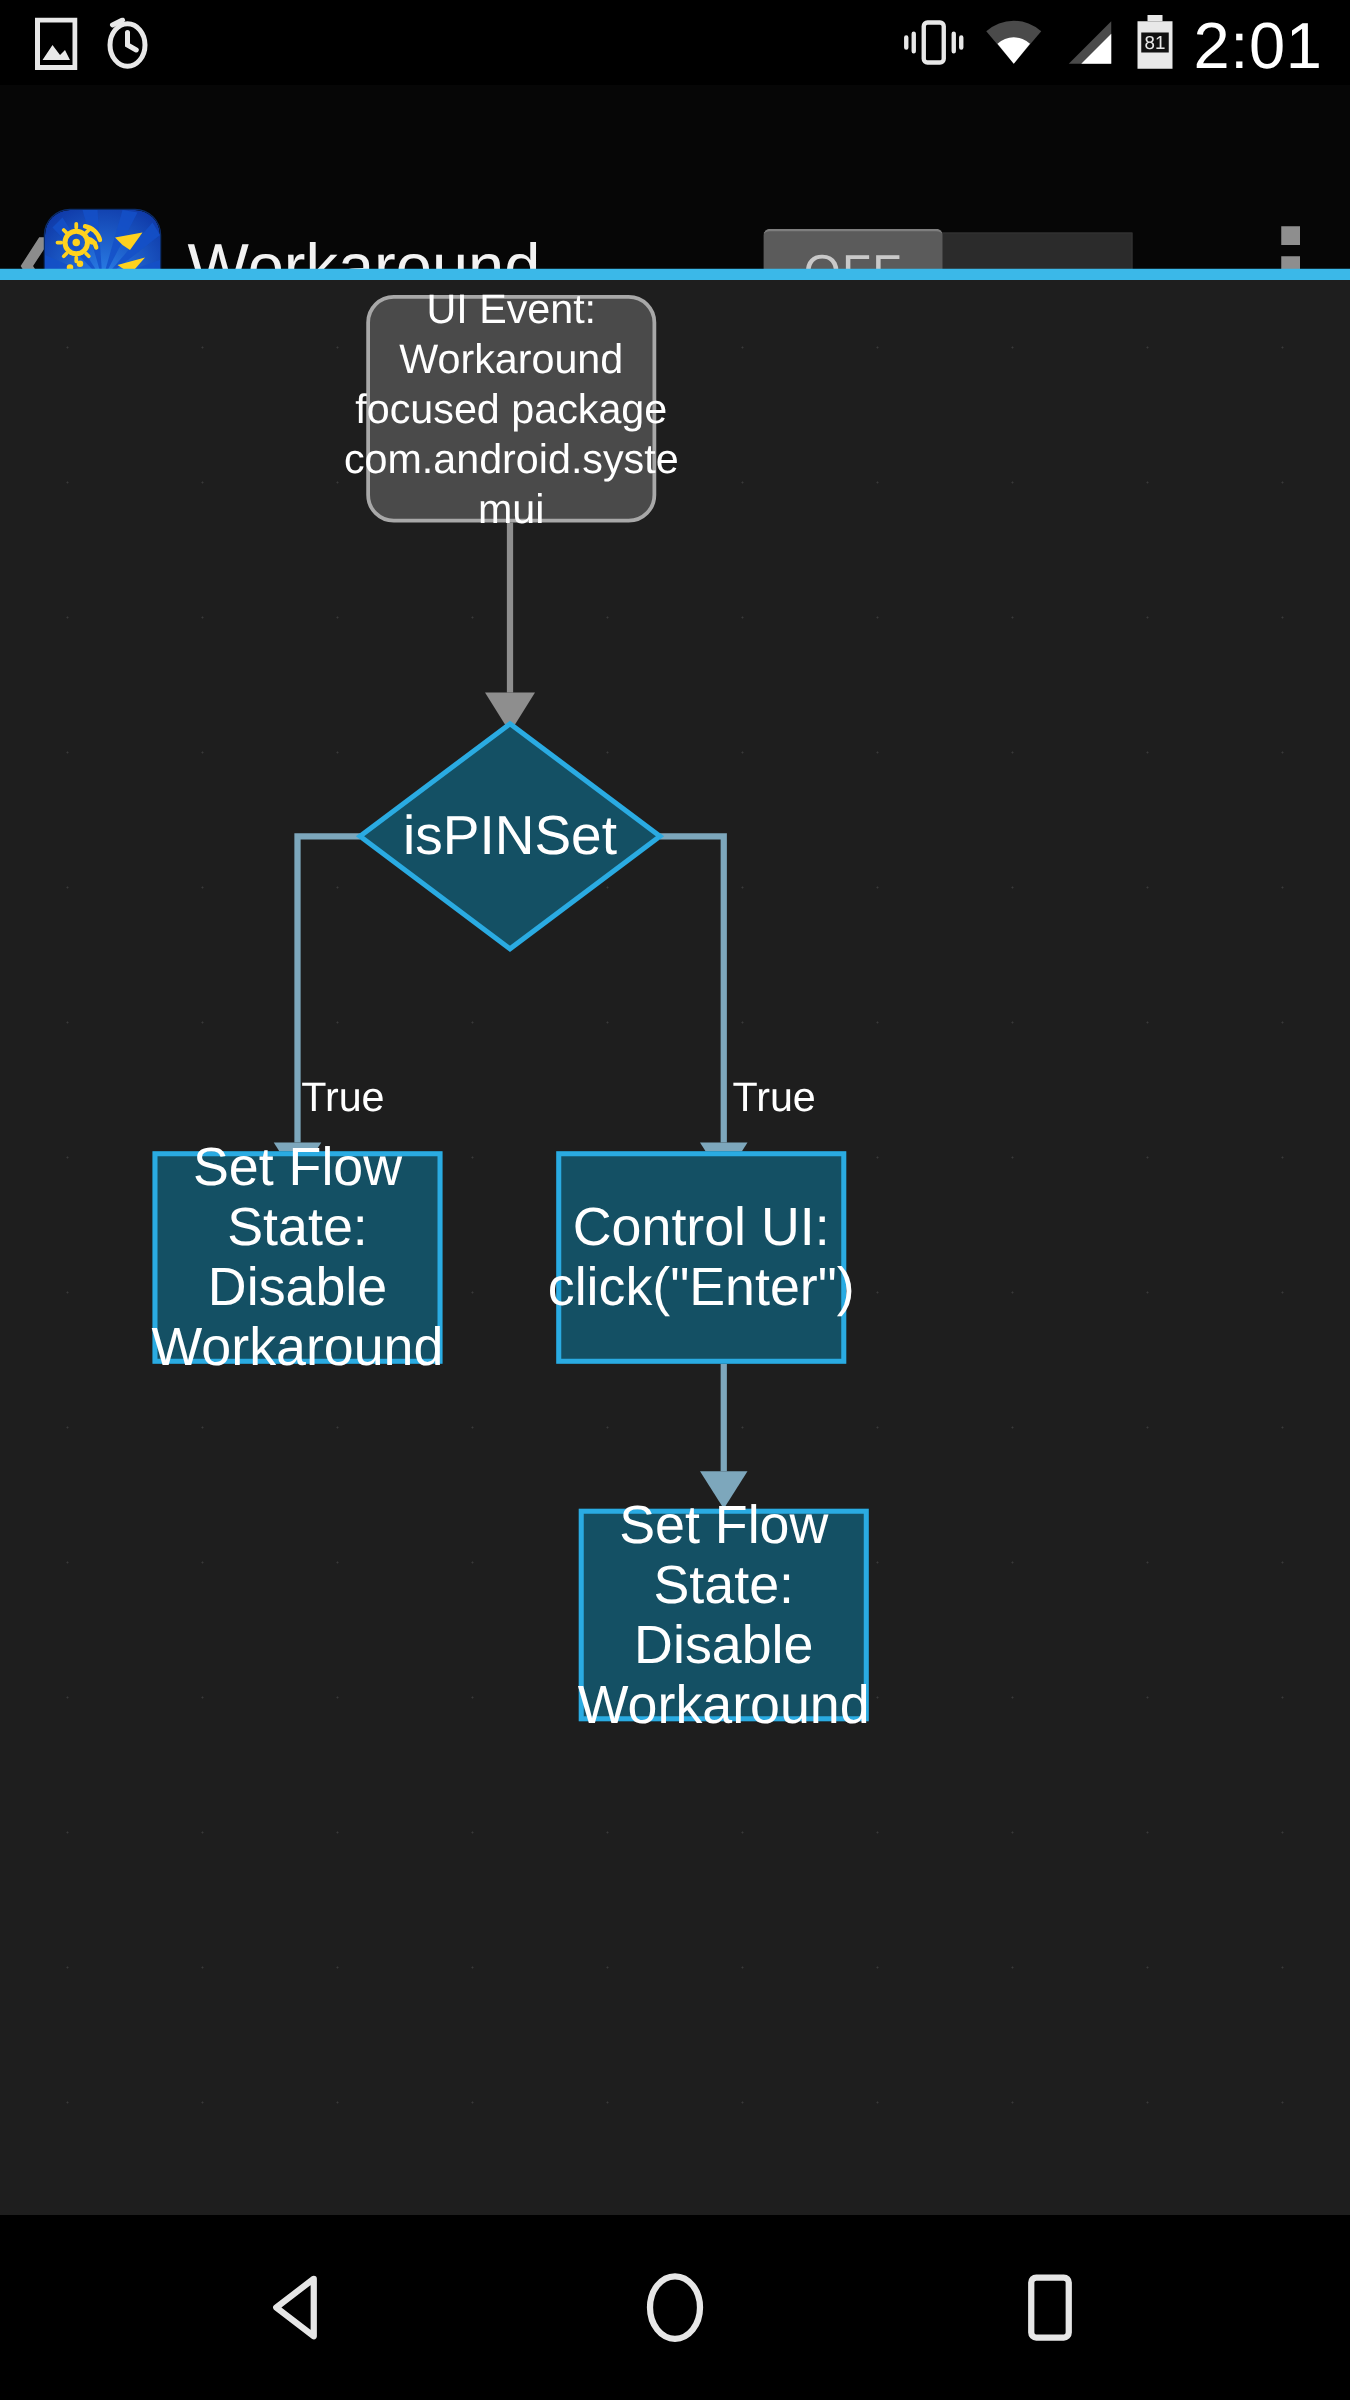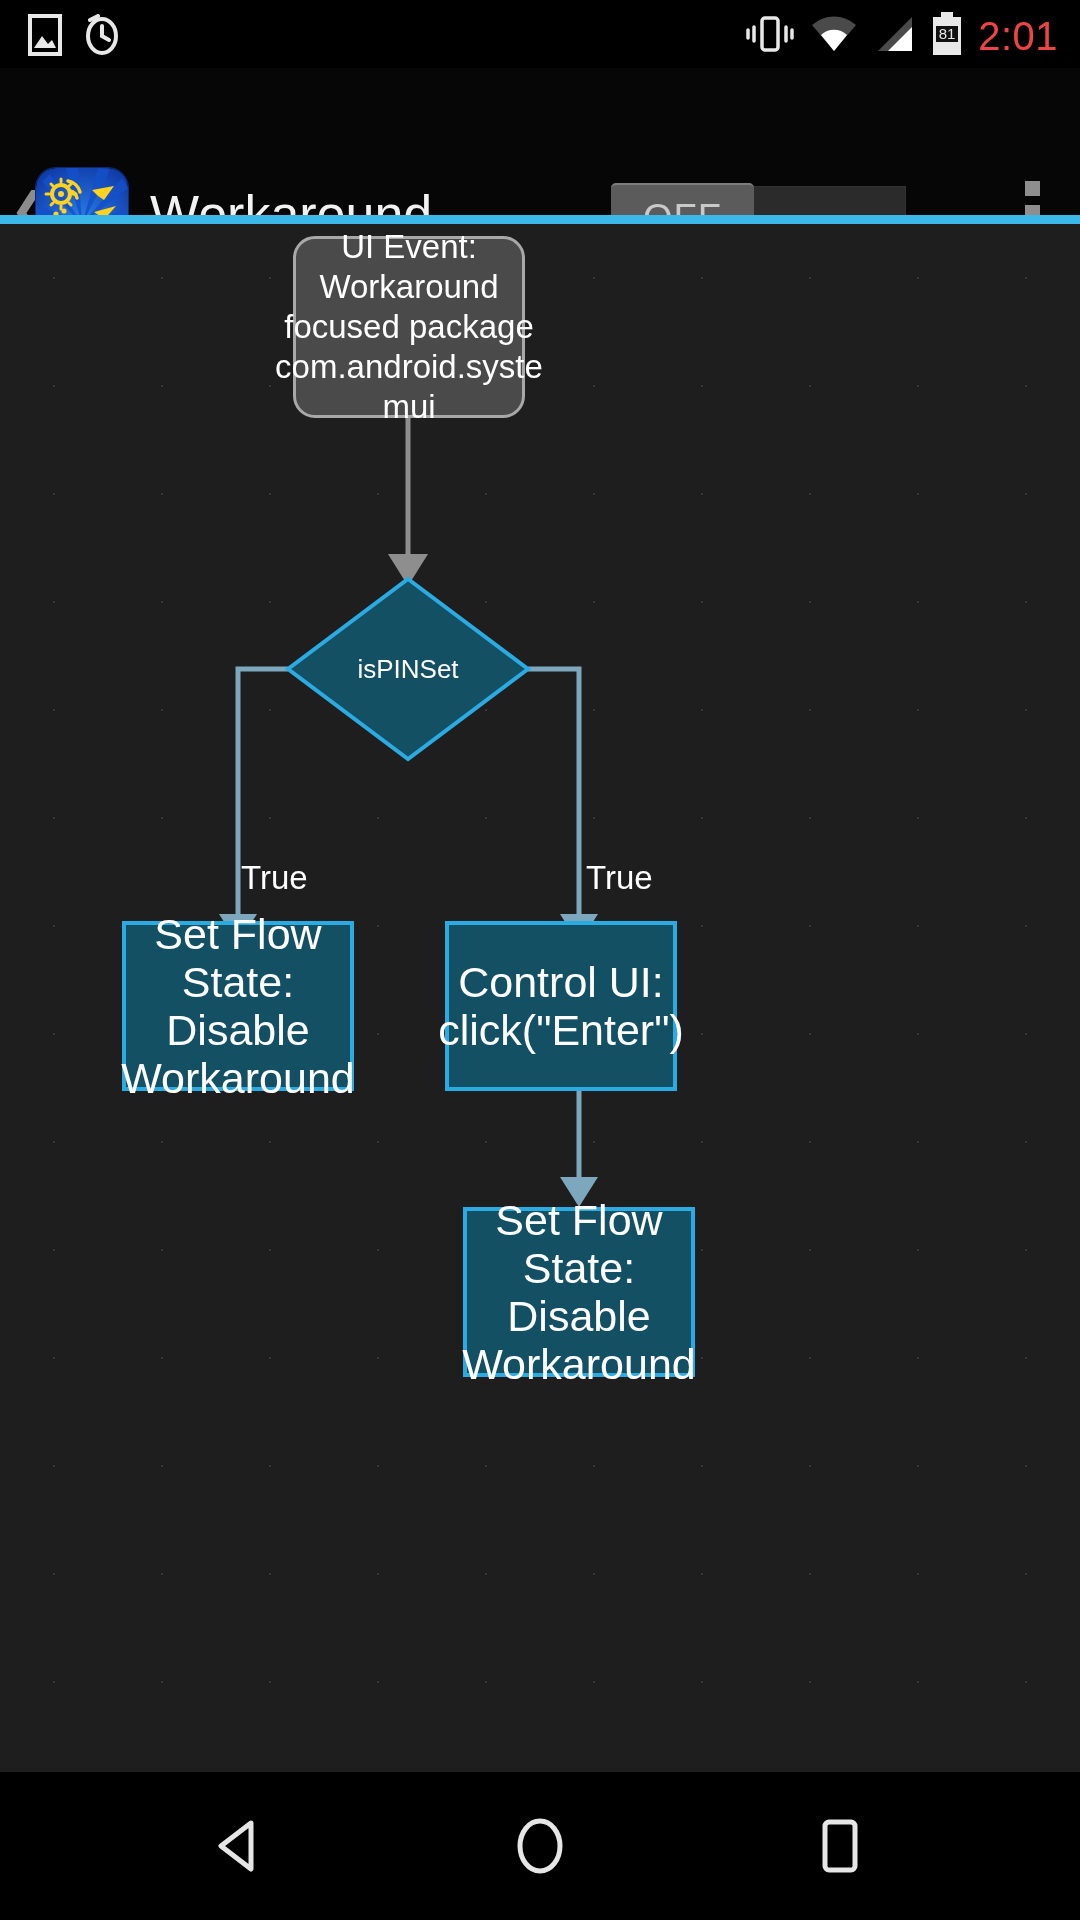--- a/index.html
+++ b/index.html
@@ -12,21 +12,21 @@
   #root { position:relative; width:1048px; height:1920px; background:#000; }
 
   
   .statusbar {
     position:absolute; left:0; top:0; width:1080px; height:68px;
     background:#000;
   }
   .sb-left { position:absolute; left:28px; top:14px; display:flex; gap:20px; align-items:center; }
   .sb-right { position:absolute; right:22px; top:12px; display:flex; gap:14px; align-items:center; }
   .sb-time {
-    color:#ef4444; font-size:40px; letter-spacing:0.5px; line-height:44px;
+    color:#ffffff; font-size:52px; letter-spacing:0.5px; line-height:44px;
   }
 
   
   .actionbar {
     position:absolute; left:0; top:68px; width:1080px; height:147px;
     background:#060606;
   }
   .backchevron {
     position:absolute; left:10px; top:118px;
     color:#8c8c8c; font-size:46px; line-height:46px;
@@ -83,21 +83,21 @@
     left:293px; top:12px; width:232px; height:182px;
     background:#4a4a4a; border:3px solid #a8a8a8; border-radius:22px;
     font-size:33px; line-height:40px; padding:0 10px;
   }
   .node-decision-wrap {
     position:absolute; left:288px; top:355px; width:240px; height:180px;
   }
   .node-decision-label {
     position:absolute; left:0; top:0; width:240px; height:180px;
     display:flex; align-items:center; justify-content:center;
-    color:#ffffff; font-size:26px; line-height:40px;
+    color:#ffffff; font-size:44px; line-height:40px;
   }
   .node-action {
     background:#145064; border:4px solid #2aabe2;
     font-size:43px; line-height:48px; padding:0 12px;
   }
   .node-left  { left:122px; top:697px; width:232px; height:170px; }
   .node-right { left:445px; top:697px; width:232px; height:170px; }
   .node-bottom{ left:463px; top:983px; width:232px; height:170px; }
 
   .edge-label {

